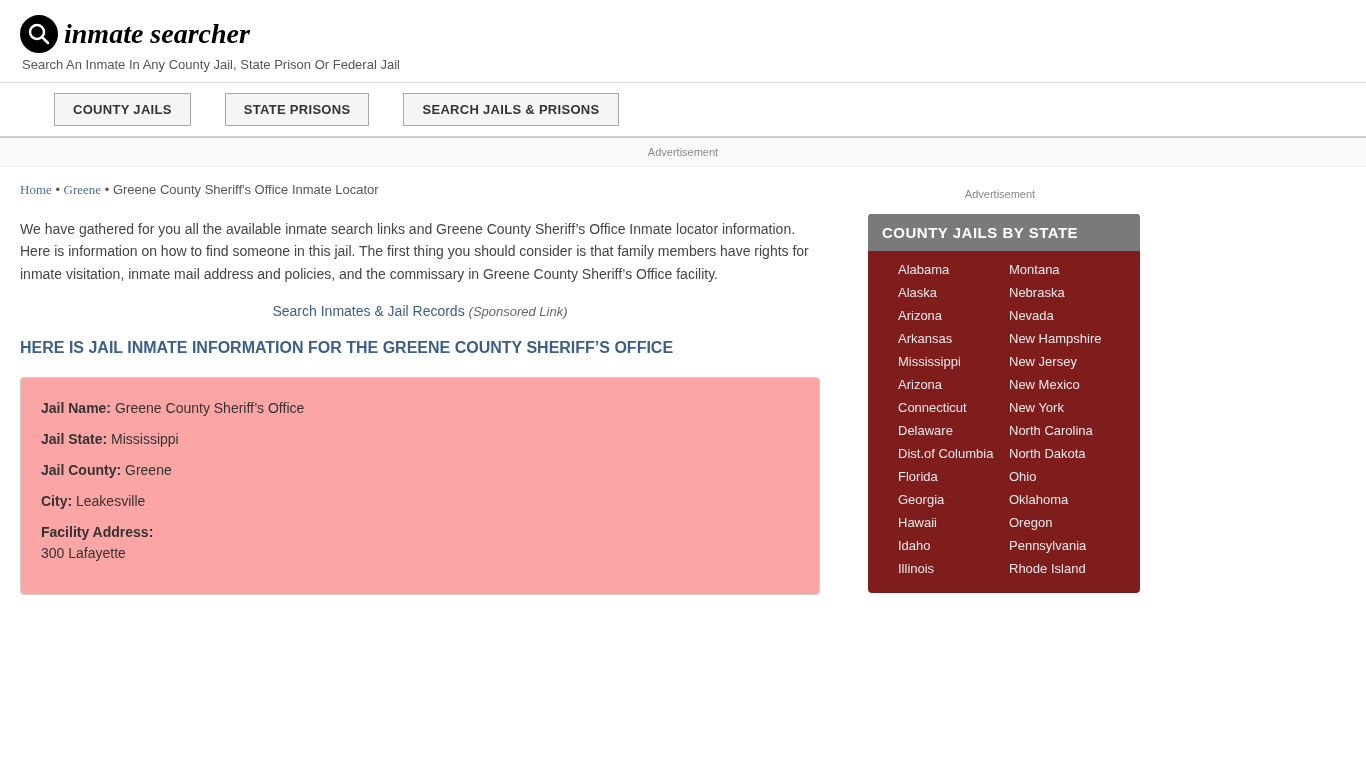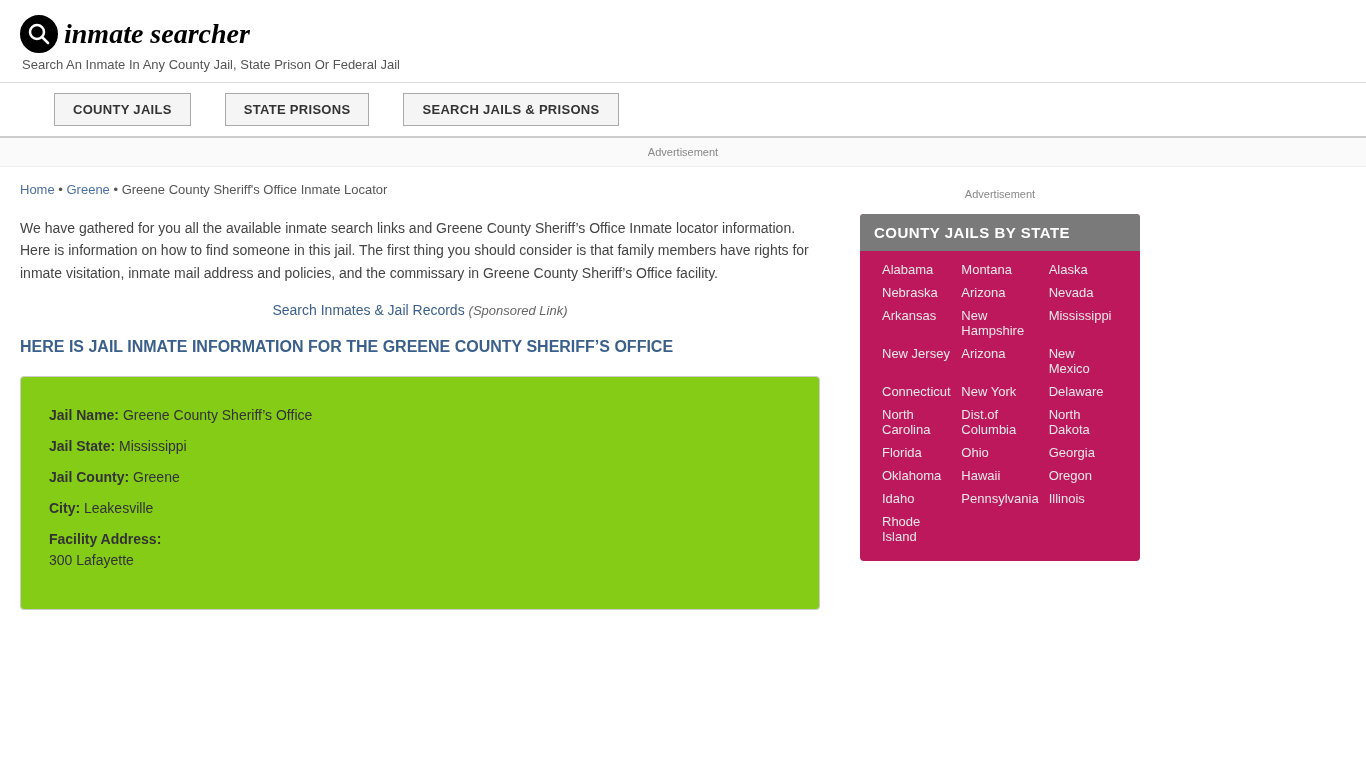--- a/index.html
+++ b/index.html
@@ -32,44 +32,44 @@
     
     .ad-banner { text-align: center; padding: 8px; font-size: 11px; color: #888; background: #fafafa; border-bottom: 1px solid #eee; }
 
     
     .main-layout { display: flex; padding: 0 20px; max-width: 1200px; }
     .content-area { flex: 1; padding: 15px 20px 15px 0; max-width: 820px; }
     .sidebar { width: 300px; flex-shrink: 0; padding: 15px 0 15px 20px; }
 
     
     .breadcrumb { font-size: 13px; margin-bottom: 20px; }
-    .breadcrumb a { color: #4a6fa5; text-decoration: none; }
+    .breadcrumb a { color: #4a6fa5; text-decoration: none; font-family: Liberation Serif, serif; }
     .breadcrumb span { color: #555; }
 
     
     .page-title { font-size: 26px; font-weight: bold; color: #3a5f8a; margin-bottom: 16px; font-family: Georgia, serif; }
 
     
     .body-text { font-size: 14px; line-height: 1.6; color: #444; margin-bottom: 18px; }
 
     
     .sponsored-link { text-align: center; margin: 10px 0 20px; }
     .sponsored-link a { color: #3a5f8a; font-weight: normal; text-decoration: none; font-size: 14px; }
     .sponsored-link .sponsored-text { color: #666; font-style: italic; font-size: 13px; }
 
     
     .section-heading { color: #3a5f8a; font-size: 16px; font-weight: bold; text-transform: uppercase; margin-bottom: 20px; }
 
     
-    .info-box { border: 1px solid #ccc; border-radius: 4px; padding: 28px; margin-bottom: 20px; background: #84cc16; }
+    .info-box { border: 1px solid #ccc; border-radius: 4px; padding: 20px; margin-bottom: 20px; background: #fca5a5; }
     .info-row { margin-bottom: 10px; font-size: 14px; line-height: 1.5; }
     .info-row .label { font-weight: bold; }
 
     
-    .sidebar-box { background: #be185d; color: #fff; border-radius: 4px; overflow: hidden; }
+    .sidebar-box { background: #7f1d1d; color: #fff; border-radius: 4px; overflow: hidden; margin-left: 8px; }
     .sidebar-box-title { background: #7a7a7a; padding: 10px 14px; font-size: 15px; font-weight: bold; color: #fff; text-transform: uppercase; letter-spacing: 0.5px; }
     .sidebar-ad { text-align: center; font-size: 11px; color: #888; padding: 6px; margin-bottom: 8px; }
     .states-grid { display: grid; grid-template-columns: 1fr 1fr; padding: 8px 14px 14px; gap: 2px 10px; }
     .state-link { color: #e8e8e8; font-size: 13px; padding: 3px 0; cursor: pointer; text-decoration: none; display: block; }
   </style>
 </head>
 <body>
 
 <div class="header">
   <div class="logo-area">
@@ -140,21 +140,21 @@
         <span>300 Lafayette</span>
       </div>
     </div>
 
   </div>
 
   <div class="sidebar">
     <div class="sidebar-ad">Advertisement</div>
     <div class="sidebar-box">
       <div class="sidebar-box-title">COUNTY JAILS BY STATE</div>
-      <div class="states-grid" id="states-grid" style="display: grid; grid-template-columns: 1fr 1fr 1fr; padding: 8px 22px 14px; gap: 2px 10px;">
+      <div class="states-grid" id="states-grid" style="display: grid; grid-template-columns: 1fr 1fr; padding: 8px 30px 14px; gap: 2px 10px;">
           <a href="#" class="state-link">Alabama</a>
           <a href="#" class="state-link">Montana</a>
           <a href="#" class="state-link">Alaska</a>
           <a href="#" class="state-link">Nebraska</a>
           <a href="#" class="state-link">Arizona</a>
           <a href="#" class="state-link">Nevada</a>
           <a href="#" class="state-link">Arkansas</a>
           <a href="#" class="state-link">New Hampshire</a>
           <a href="#" class="state-link">Mississippi</a>
           <a href="#" class="state-link">New Jersey</a>

